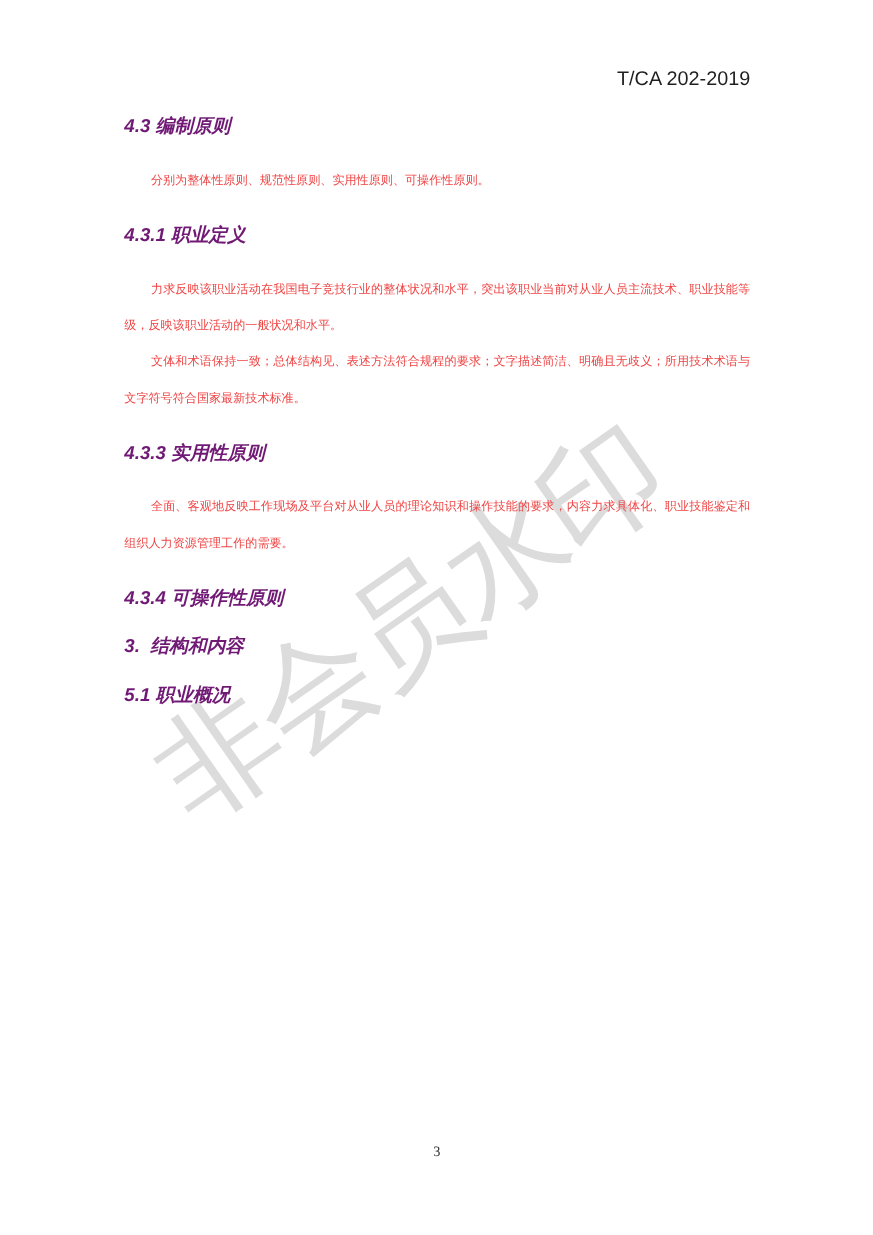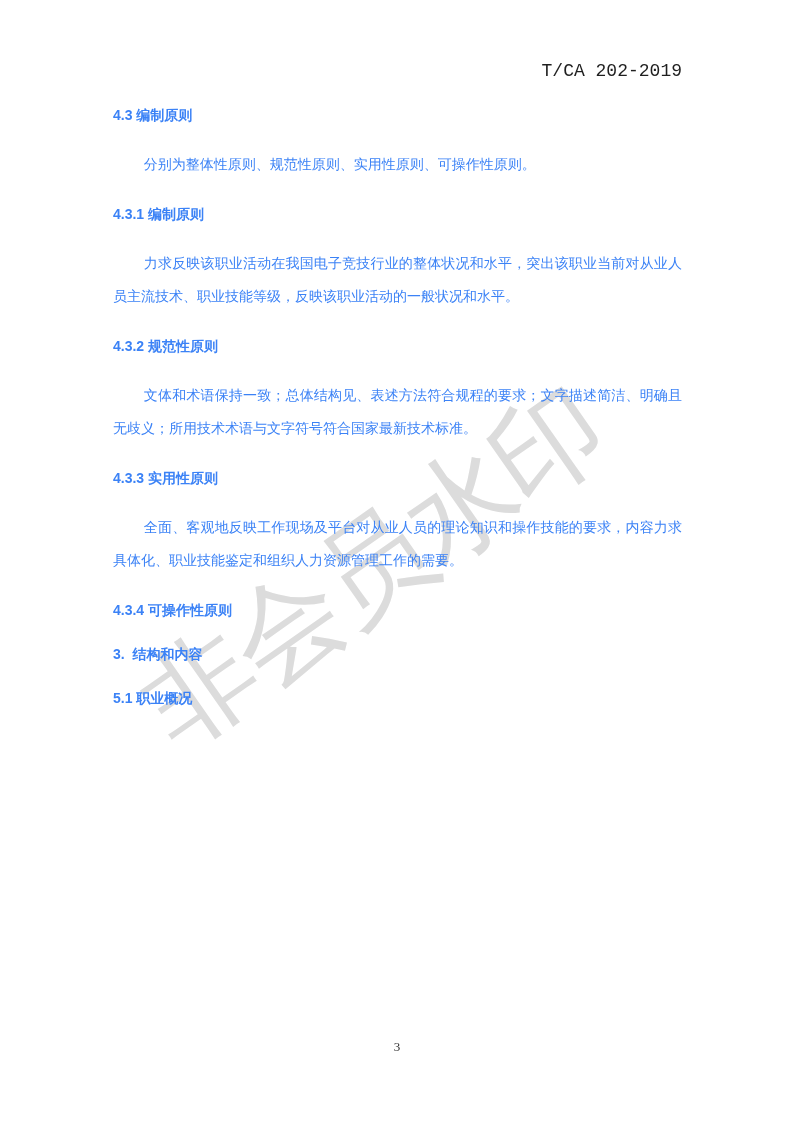--- a/index.html
+++ b/index.html
@@ -31,38 +31,39 @@
   }
   .content {
     position: absolute;
     left: 113px;
     right: 112px;
     top: 60px;
     z-index: 1;
   }
   .doc-number {
     text-align: right;
-    font-family: Liberation Mono, monospace;
+    font-family: Liberation Sans, sans-serif;
     font-size: 18px;
     line-height: 22px;
     color: #1f1f1f;
   }
   .heading {
     font-family: "Liberation Sans", "DejaVu Sans", sans-serif;
     font-weight: bold;
-    font-size: 14px;
+    font-size: 17px;
     line-height: 22px;
-    color: #3b82f6;
+    color: #701a75;
     margin: 22px 0 22px 0;
     white-space: pre-wrap;
+    font-style: italic;
   }
   .para {
-    font-size: 14px;
+    font-size: 11px;
     line-height: 33px;
-    color: #3b82f6;
+    color: #ef4444;
     text-align: justify;
     text-indent: 2.2em;
     margin: 0;
   }
   .footer {
     position: absolute;
     top: 1038px;
     left: 0;
     width: 100%;
     text-align: center;
@@ -79,24 +80,23 @@
 
   <div class="watermark">非会员水印</div>
 
   <div class="content">
 
     <div class="doc-number">T/CA 202-2019</div>
 
     <div class="heading">4.3 编制原则</div>
     <p class="para">分别为整体性原则、规范性原则、实用性原则、可操作性原则。</p>
 
-    <div class="heading">4.3.1 编制原则</div>
+    <div class="heading">4.3.1 职业定义</div>
     <p class="para">力求反映该职业活动在我国电子竞技行业的整体状况和水平，突出该职业当前对从业人员主流技术、职业技能等级，反映该职业活动的一般状况和水平。</p>
 
-    <div class="heading">4.3.2 规范性原则</div>
     <p class="para">文体和术语保持一致；总体结构见、表述方法符合规程的要求；文字描述简洁、明确且无歧义；所用技术术语与文字符号符合国家最新技术标准。</p>
 
     <div class="heading">4.3.3 实用性原则</div>
     <p class="para">全面、客观地反映工作现场及平台对从业人员的理论知识和操作技能的要求，内容力求具体化、职业技能鉴定和组织人力资源管理工作的需要。</p>
 
     <div class="heading">4.3.4 可操作性原则</div>
 
     <div class="heading">3.  结构和内容</div>
 
     <div class="heading">5.1 职业概况</div>

